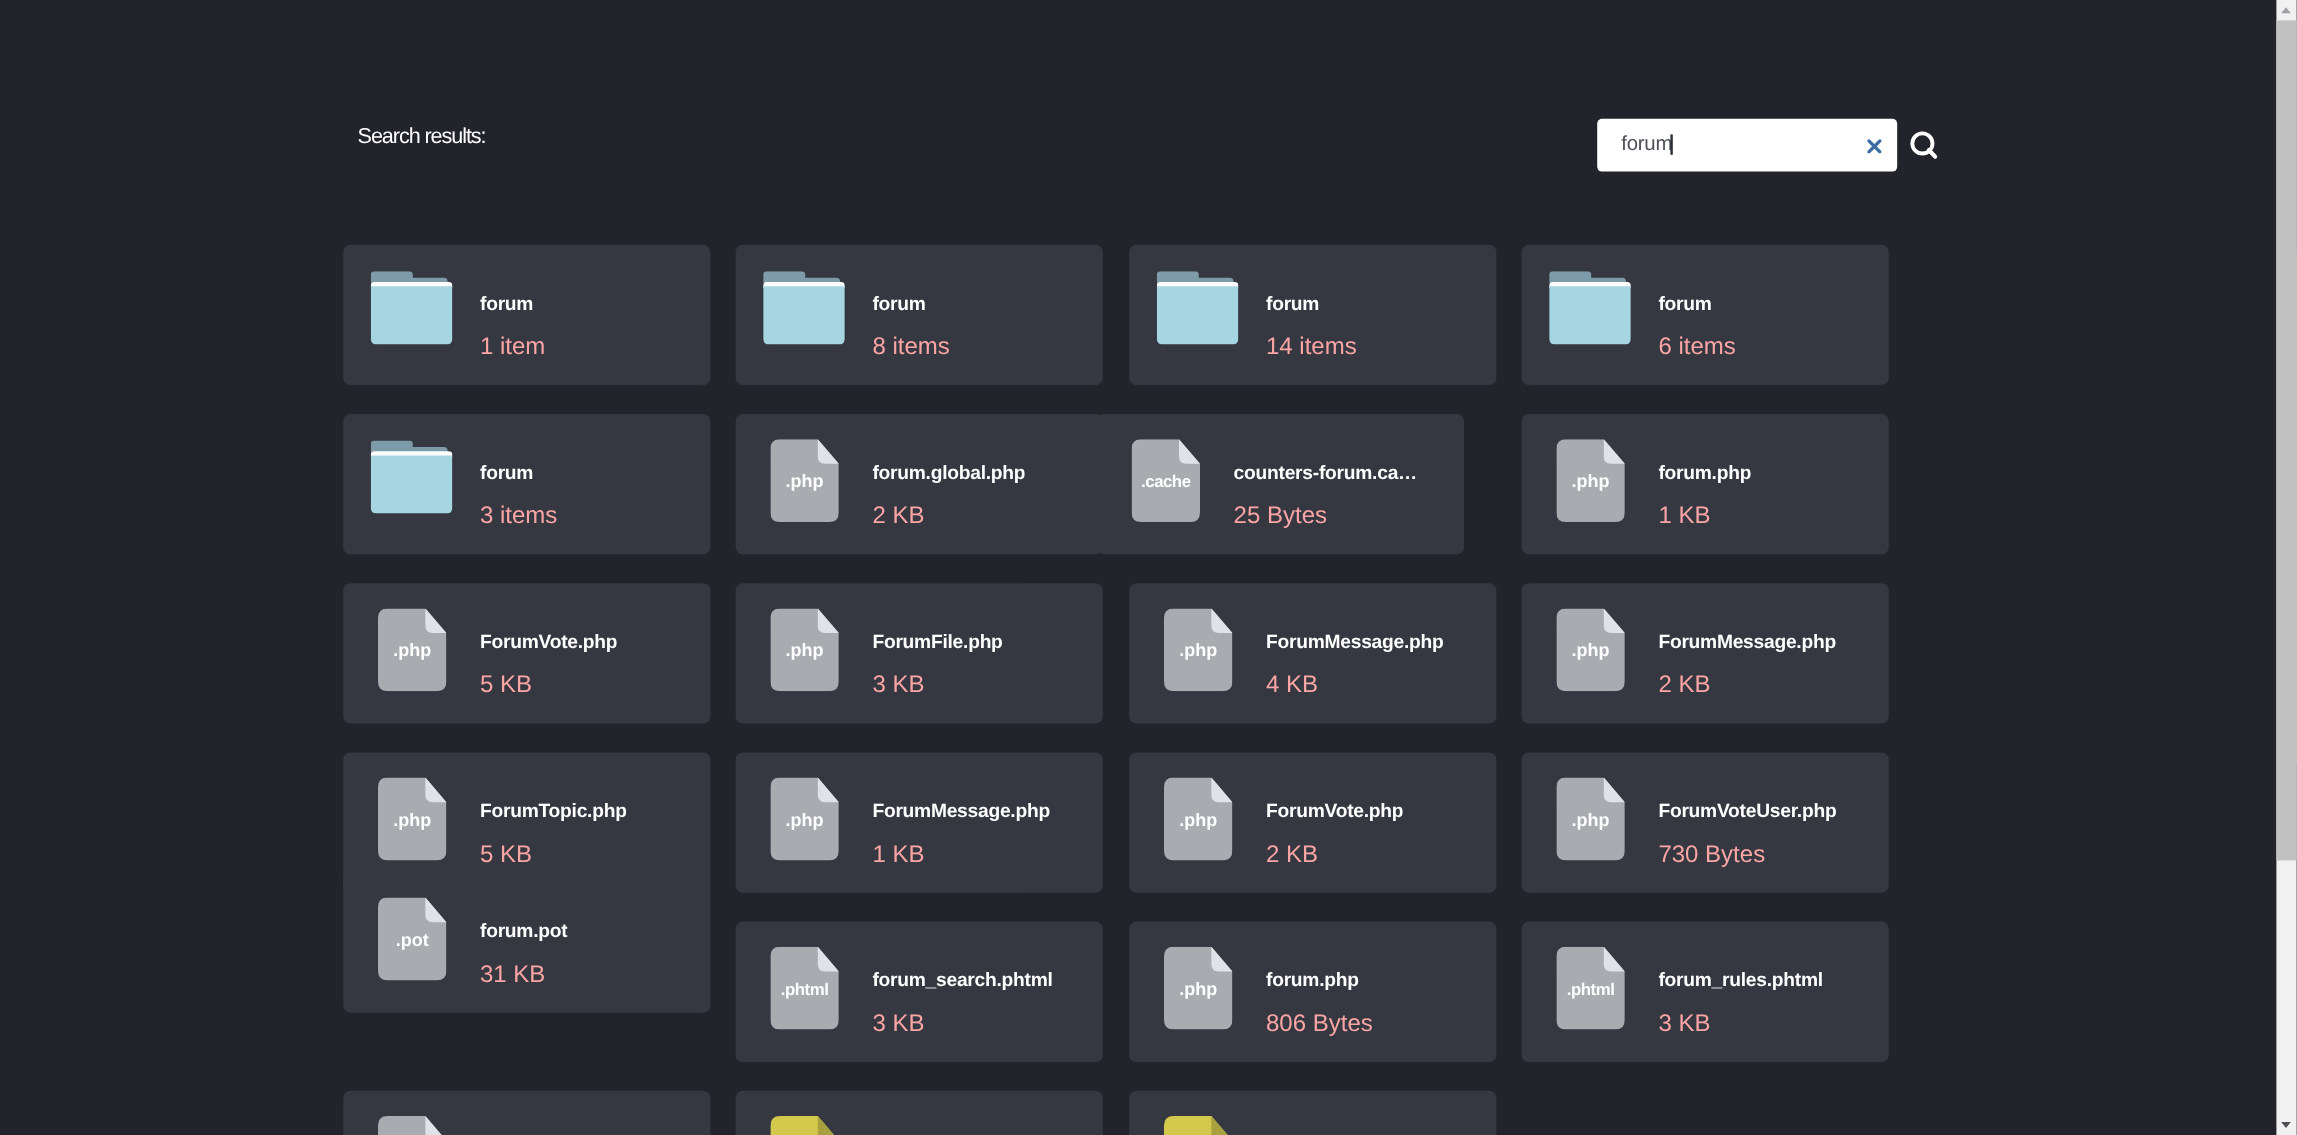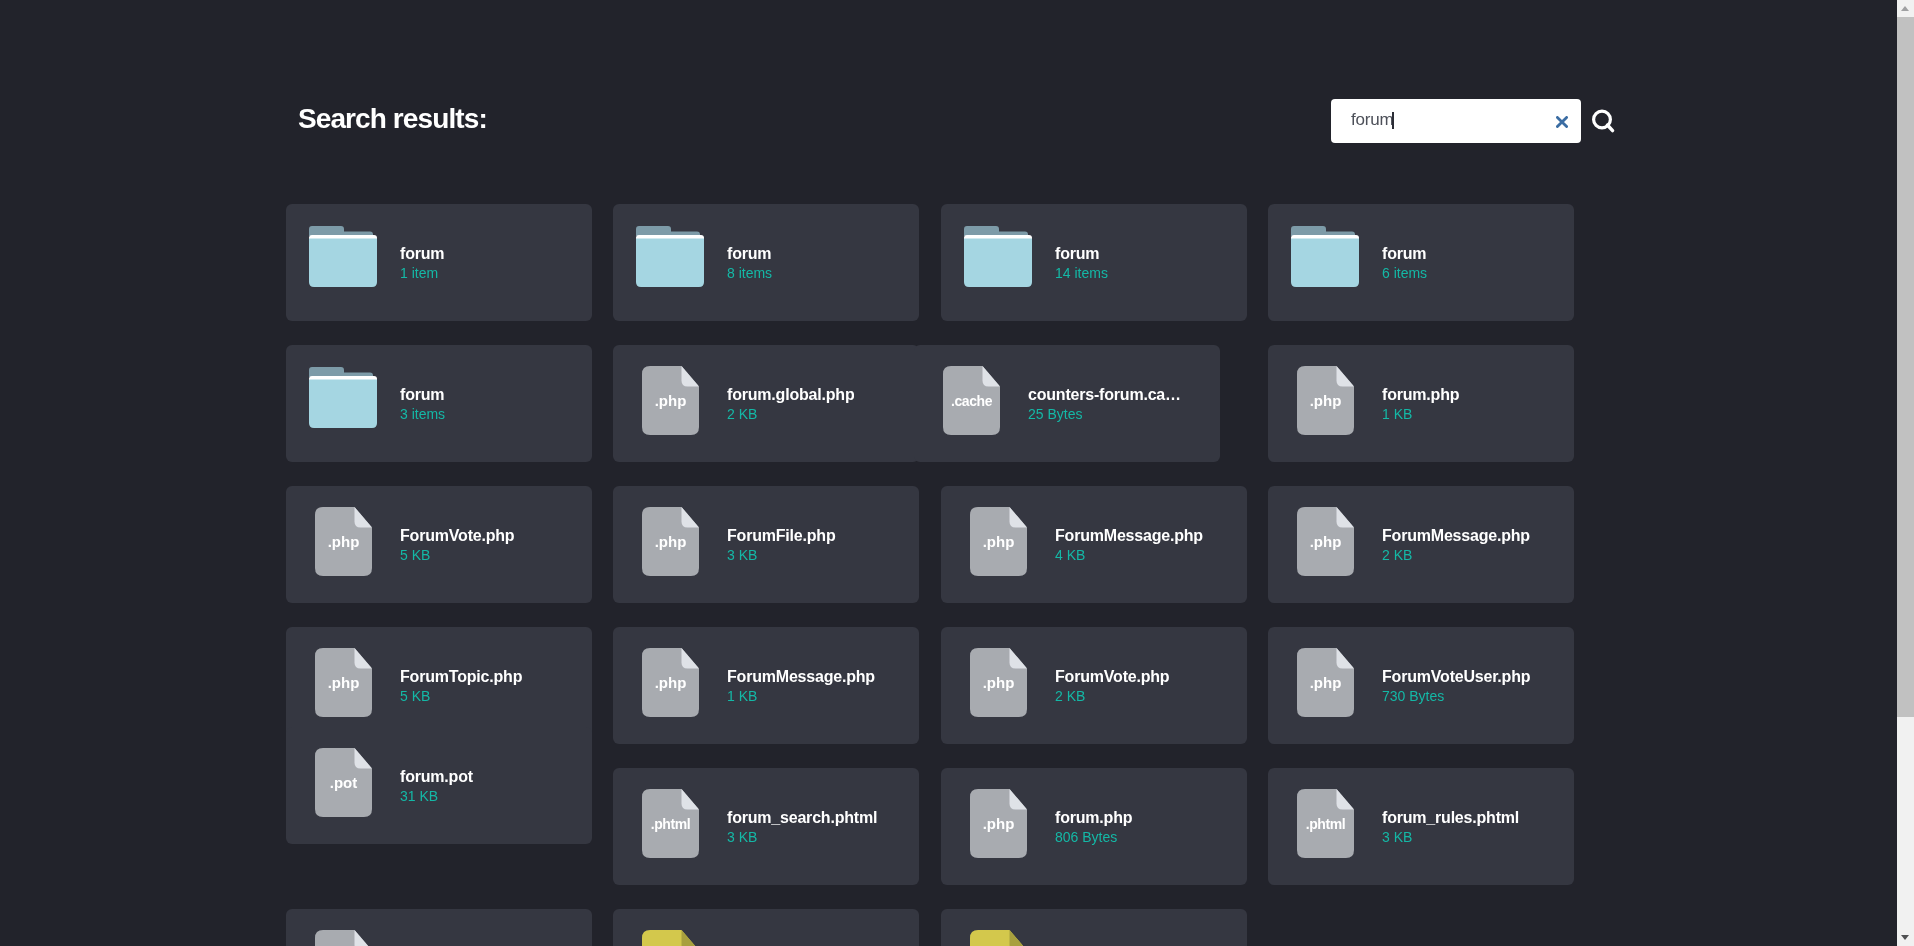--- a/index.html
+++ b/index.html
@@ -1,26 +1,26 @@
 <!DOCTYPE html>
 <html><head><meta charset="utf-8"><style>
 *{margin:0;padding:0;box-sizing:border-box}
 html,body{width:1914px;height:946px;overflow:hidden}
 body{background:#22232b;font-family:"Liberation Sans",sans-serif;position:relative}
-.h1{position:absolute;left:298px;top:103px;font-size:28px;font-weight:bold;color:#fff;letter-spacing:-0.9px}
+.h1{position:absolute;left:298px;top:103px;font-size:18px;font-weight:normal;color:#fff;letter-spacing:-0.9px}
 .sbox{position:absolute;left:1331px;top:99px;width:250px;height:44px;background:#fff;border-radius:4px}
 .stext{position:absolute;left:20px;top:11px;font-size:17px;color:#4d5059;letter-spacing:-0.2px}
 .cursor{position:absolute;left:61px;top:13px;width:2px;height:17px;background:#2b2d36}
 .clearx{position:absolute;right:13px;top:17px}
 .mag{position:absolute;left:1590px;top:107px}
 .card{position:absolute;width:306px;height:117px;background:#353741;border-radius:6px}
 .fi{position:absolute}
 .tx{position:absolute;left:114px;top:40px}
 .nm{font-size:16px;font-weight:bold;color:#fff;line-height:19px;letter-spacing:-0.2px;max-width:172px;white-space:nowrap;overflow:hidden}
-.mt{font-size:14px;color:#14b8a6;line-height:17px;margin-top:2px}
+.mt{font-size:20px;color:#fca5a5;line-height:17px;margin-top:18px}
 .sb{position:absolute;right:0;top:0;width:17px;height:946px;background:#f1f1f1}
 .sb .thumb{position:absolute;left:0;top:17px;width:17px;height:700px;background:#c1c1c1}
 .arr{position:absolute;left:4px;width:0;height:0;border-left:4.5px solid transparent;border-right:4.5px solid transparent}
 .up{top:6px;border-bottom:5px solid #9fa0a2}
 .dn{bottom:6px;border-top:5px solid #4f5052}
 </style></head><body>
 <div class="h1">Search results:</div>
 <div class="sbox">
     <span class="stext">forum</span>
     <span class="cursor"></span>

